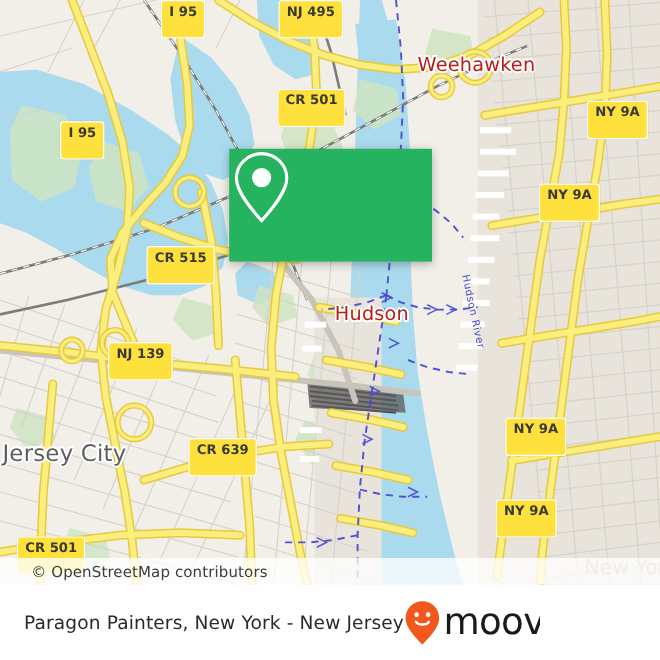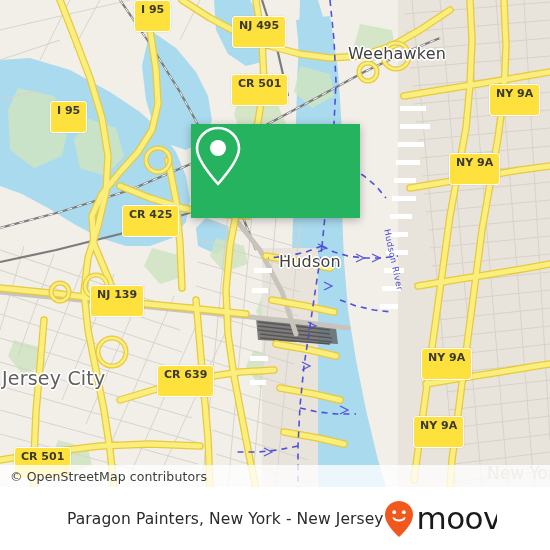--- a/index.html
+++ b/index.html
@@ -47,21 +47,21 @@
     color: #6b6b6b;
     white-space: nowrap;
     pointer-events: none;
     text-shadow:
       1.6px 0 0 rgba(255,255,255,.95), -1.6px 0 0 rgba(255,255,255,.95),
       0 1.6px 0 rgba(255,255,255,.95), 0 -1.6px 0 rgba(255,255,255,.95),
       1.2px 1.2px 0 rgba(255,255,255,.95), -1.2px -1.2px 0 rgba(255,255,255,.95),
       1.2px -1.2px 0 rgba(255,255,255,.95), -1.2px 1.2px 0 rgba(255,255,255,.95);
   }
   .place-major { font-size: 19px; letter-spacing: .2px; color: #5e5e5e; }
-  .place-mid   { font-size: 16px; letter-spacing: .2px; color: #404040; }
+  .place-mid   { font-size: 16px; letter-spacing: .2px; color: #b91c1c; }
   .place-faint { font-size: 17px; color: #b9b0a2; text-shadow: none; }
 
   .river-label {
     position: absolute;
     font-family: "DejaVu Sans", sans-serif;
     font-size: 8.5px;
     color: #4a4ad0;
     letter-spacing: .5px;
     white-space: nowrap;
     transform-origin: left top;
@@ -134,34 +134,33 @@
     width: 550px;
     height: 22px;
     display: flex;
     align-items: center;
     background: rgba(255,255,255,.78);
   }
   #attribution-text {
     font-family: "DejaVu Sans", sans-serif;
     font-size: 12.5px;
     color: #3d3d3d;
-    padding-left: 10px;
+    padding-left: 26px;
     letter-spacing: .1px;
   }
 
   
   #footer {
     position: absolute;
     left: 0;
     top: 487px;
     width: 450px;
     height: 63px;
     background: #ffffff;
     overflow: hidden;
-    padding-left: 47px;
   }
   #footer-inner {
     position: relative;
     height: 100%;
     display: flex;
     align-items: center;
     justify-content: space-between;
     padding: 0 18px 0 20px;
     box-sizing: border-box;
   }
@@ -422,26 +421,26 @@
     </svg>
 
     <div class="map-label place-mid" style="left:348px; top:44px;">Weehawken</div>
     <div class="map-label place-mid" style="left:279px; top:252px;">Hudson</div>
     <div class="map-label place-major" style="left:2px;   top:367px;">Jersey City</div>
     <div class="map-label place-faint" style="left:487px; top:463px;">New York</div>
 
     <div class="river-label" style="left:392px; top:228px; transform: rotate(78deg);">Hudson River</div>
 
     <div class="shield" style="left:134px; top:0px;">I 95</div>
-    <div class="shield" style="left:232px; top:16px;">NJ 495</div>
+    <div class="shield" style="left:232px; top:0px;">NJ 495</div>
     <div class="shield" style="left:231px; top:74px;">CR 501</div>
     <div class="shield" style="left:489px; top:84px;">NY 9A</div>
     <div class="shield" style="left:50px;  top:101px;">I 95</div>
     <div class="shield" style="left:449px; top:153px;">NY 9A</div>
-    <div class="shield" style="left:122px; top:205px;">CR 425</div>
+    <div class="shield" style="left:122px; top:205px;">CR 515</div>
     <div class="shield" style="left:90px;  top:285px;">NJ 139</div>
     <div class="shield" style="left:421px; top:348px;">NY 9A</div>
     <div class="shield" style="left:157px; top:365px;">CR 639</div>
     <div class="shield" style="left:413px; top:416px;">NY 9A</div>
     <div class="shield" style="left:14px;  top:447px;">CR 501</div>
 
     <div id="callout">
       <div id="callout-image">
         <svg width="54" height="64" viewBox="0 0 54 64">
           <path d="M27 4 C15.4 4 6 13.2 6 24.6 C6 35 16.4 48 27 60 C37.6 48 48 35 48 24.6 C48 13.2 38.6 4 27 4 Z" fill="none" stroke="#ffffff" stroke-width="2.6" stroke-linejoin="round"></path>

